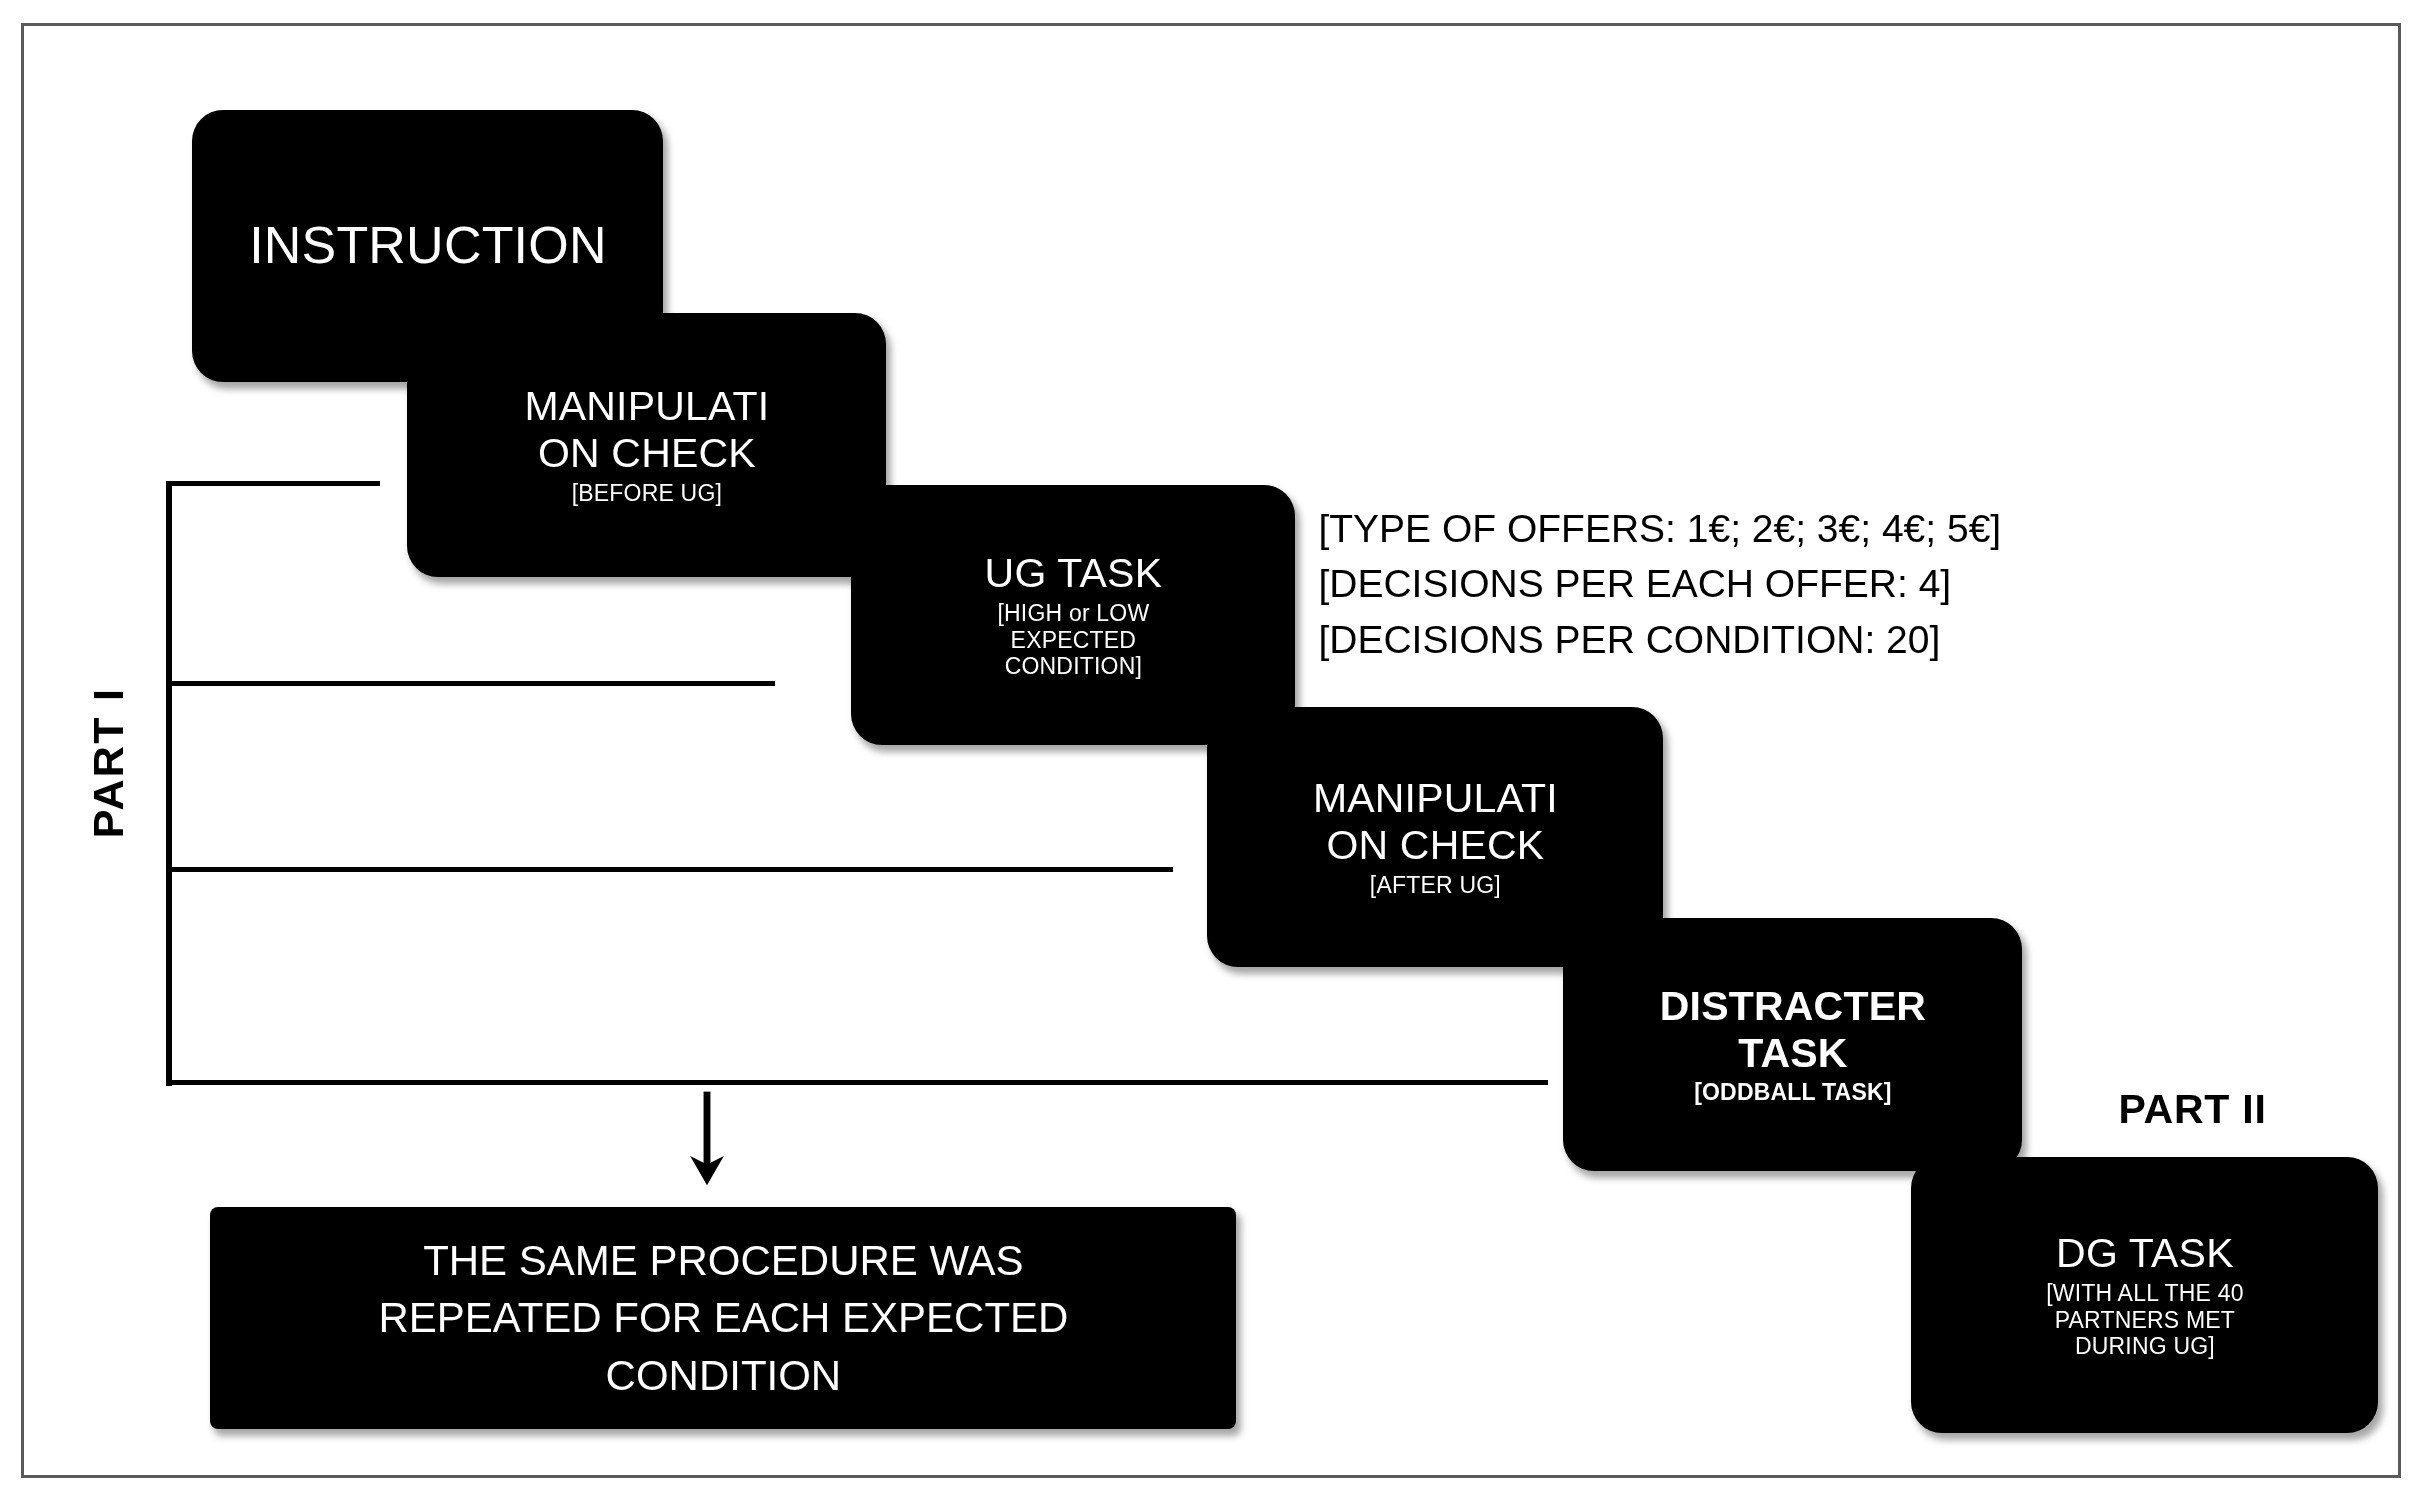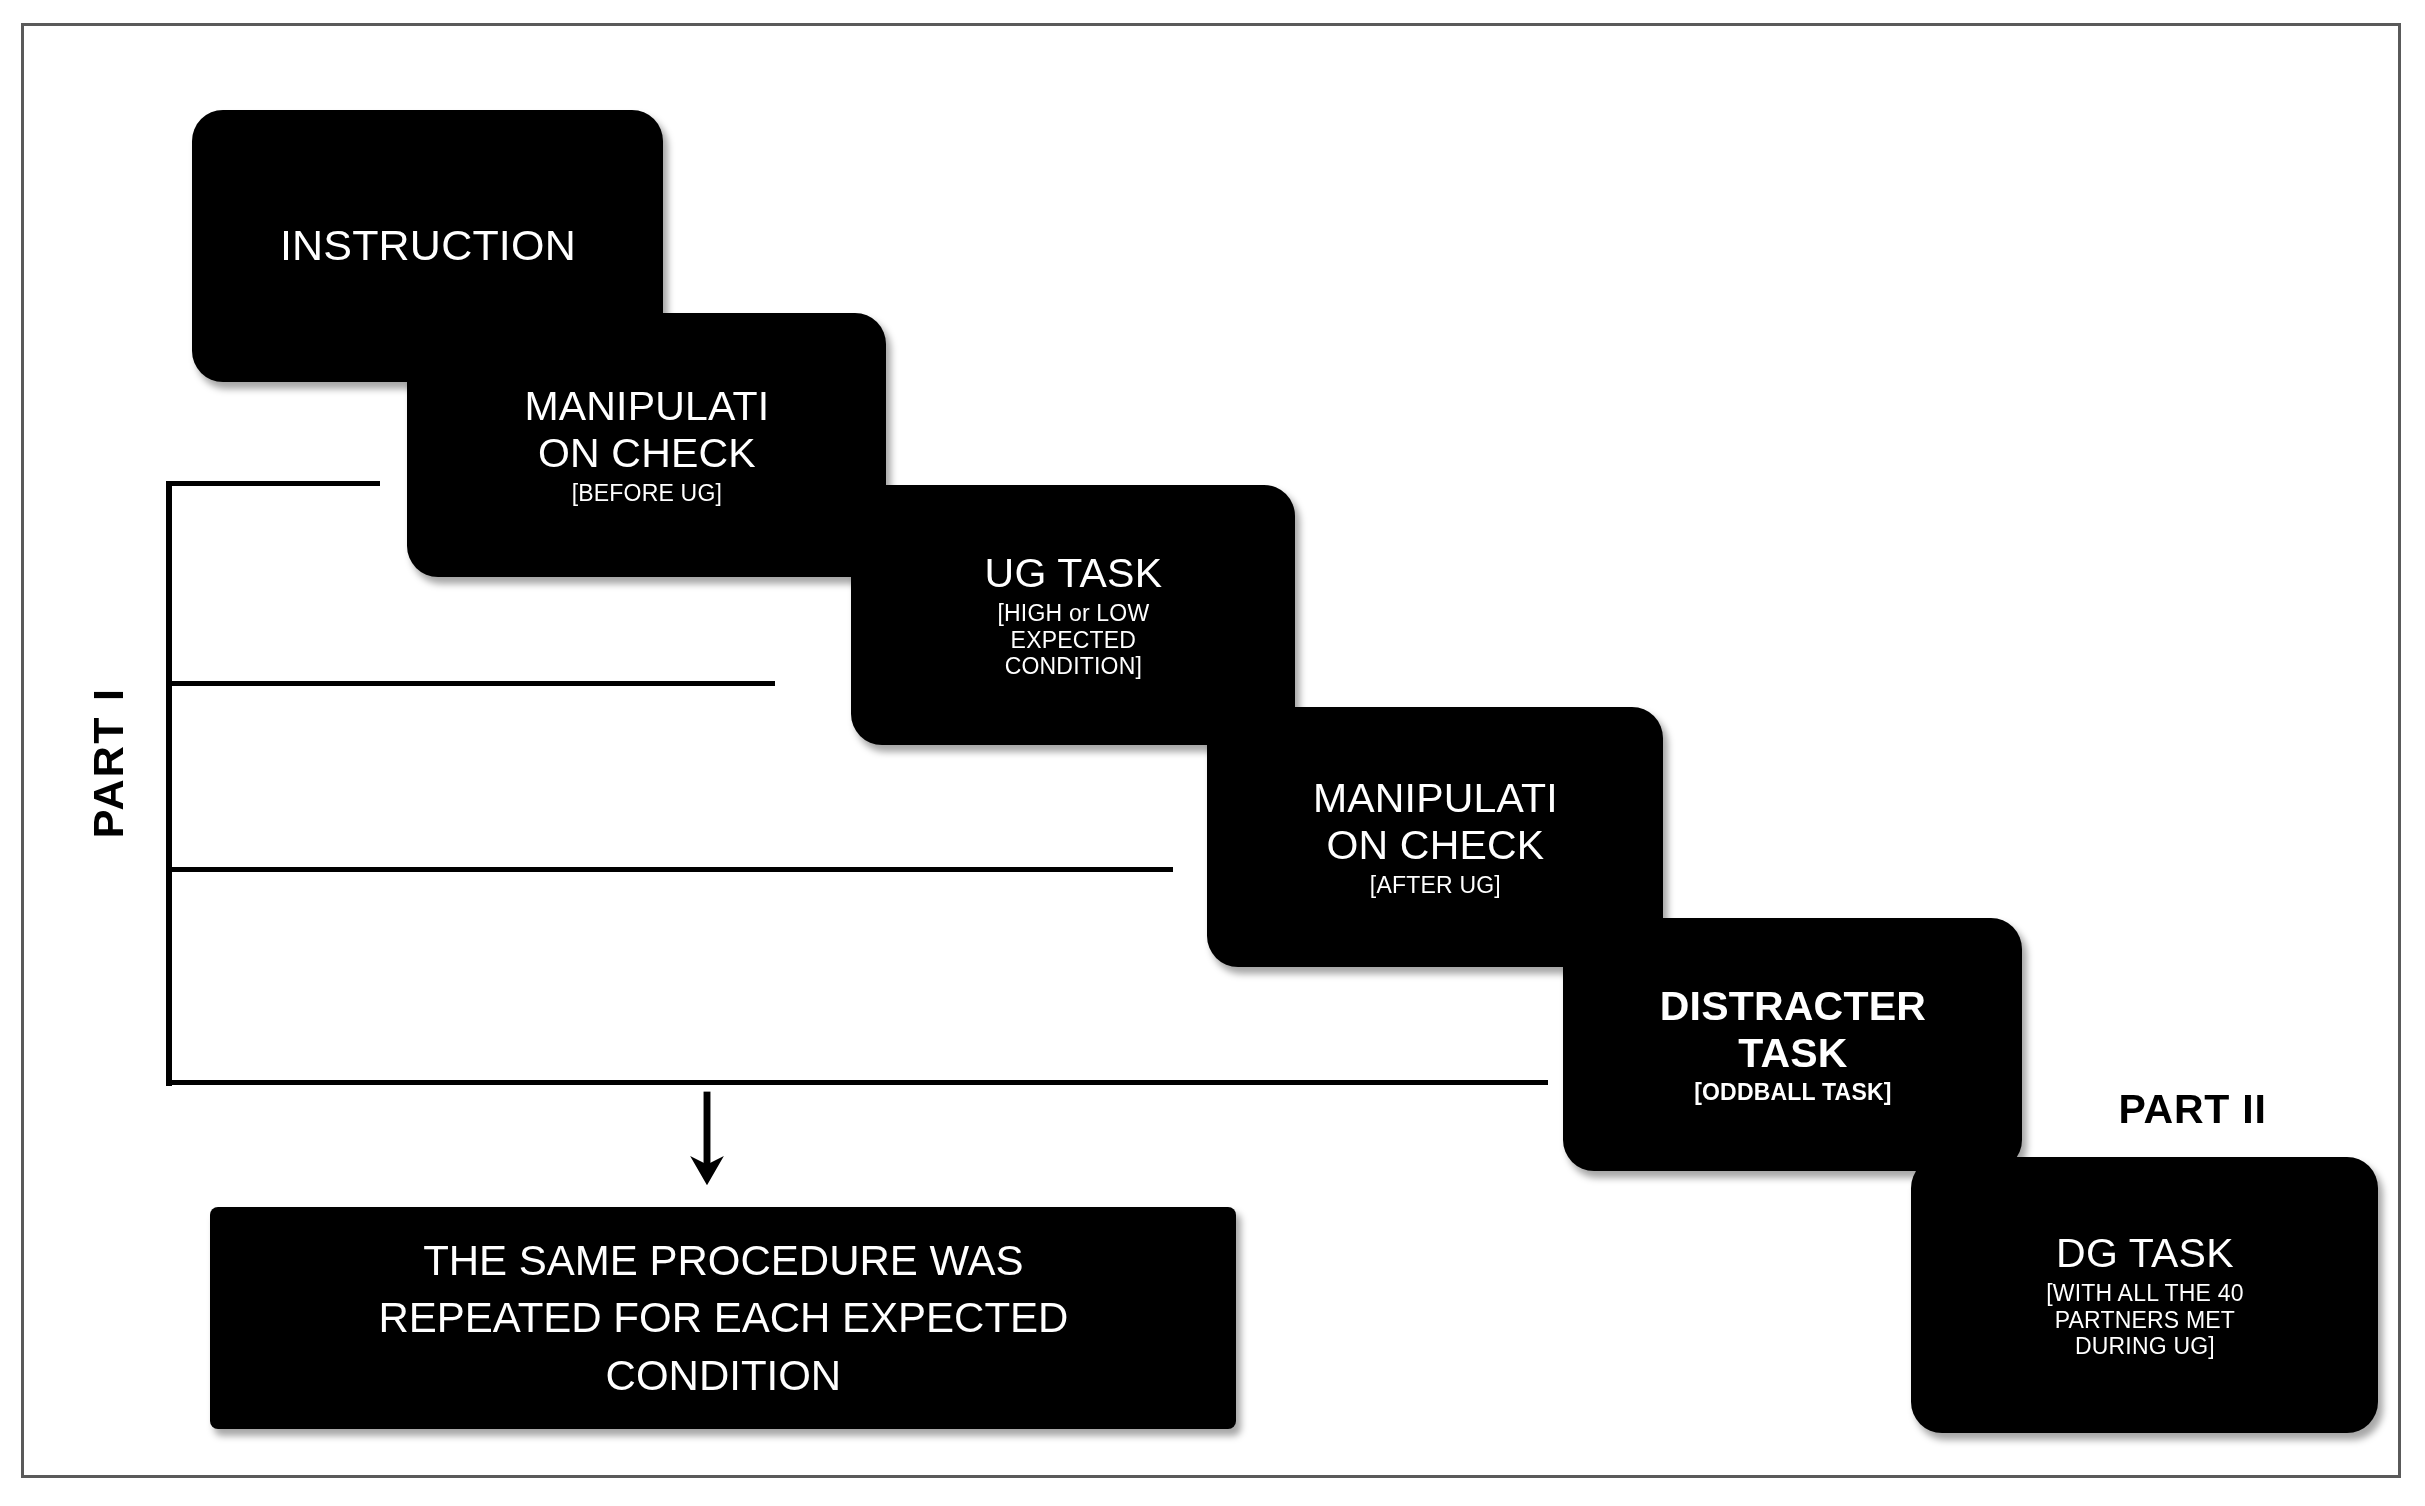--- a/index.html
+++ b/index.html
@@ -52,21 +52,21 @@
   .flowbox .sub {
     font-size: 23px;
     line-height: 1.16;
     letter-spacing: 0.2px;
     white-space: pre-line;
     margin-top: 3.1px;
   }
 
   
   #box-instruction      { left: 168px;  top: 84px;  width: 471px; height: 272px; }
-  #box-instruction .title { font-size: 43px; }
+  #box-instruction .title { font-size: 52px; }
 
   #box-manip-before     { left: 383px;  top: 287px;  width: 479px; height: 264px; }
   #box-ug-task          { left: 827px; top: 459px;  width: 444px; height: 260px; }
   #box-manip-after      { left: 1183px; top: 681px;  width: 456px; height: 260px; }
   #box-distracter       { left: 1539px; top: 892px; width: 459px; height: 253px; font-weight: bold; }
   #box-dg-task          { left: 1887px; top: 1131px; width: 467px; height: 276px; }
 
   
   #box-repeat {
     position: absolute;
@@ -210,20 +210,25 @@
 
     <div id="part-two">PART II</div>
 
     <div class="flowbox" id="box-dg-task">
       <div class="title">DG TASK</div>
       <div class="sub">[WITH ALL THE 40
 PARTNERS MET
 DURING UG]</div>
     </div>
 
+    <div id="annotations">
+      <div>[TYPE OF OFFERS: 1€; 2€; 3€; 4€; 5€]</div>
+      <div>[DECISIONS PER EACH OFFER: 4]</div>
+      <div>[DECISIONS PER CONDITION: 20]</div>
+    </div>
 
     <div id="box-repeat">
       <div class="title">THE SAME PROCEDURE WAS
 REPEATED FOR EACH EXPECTED
 CONDITION</div>
     </div>
 
   </div>
 </div>
 

